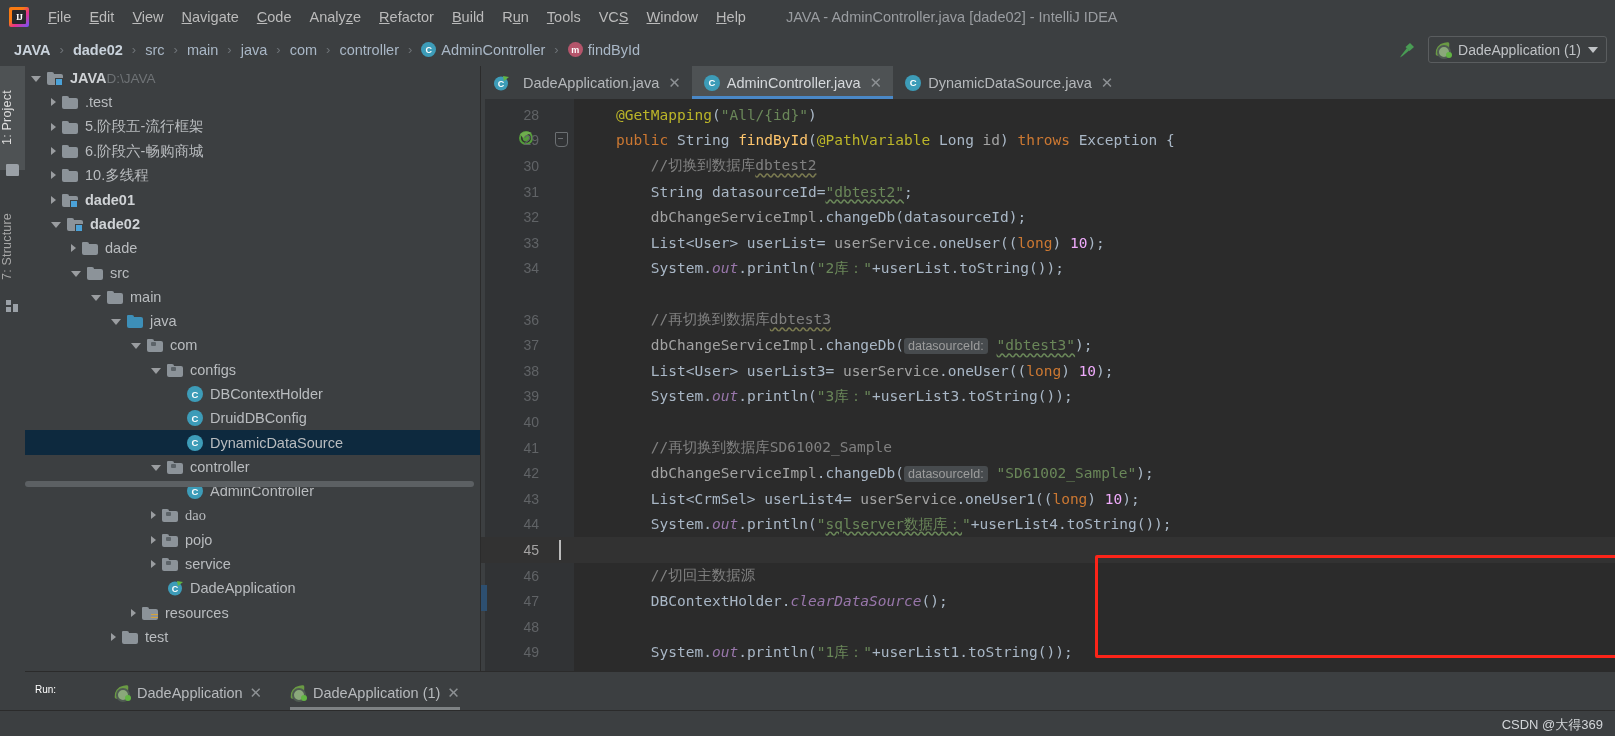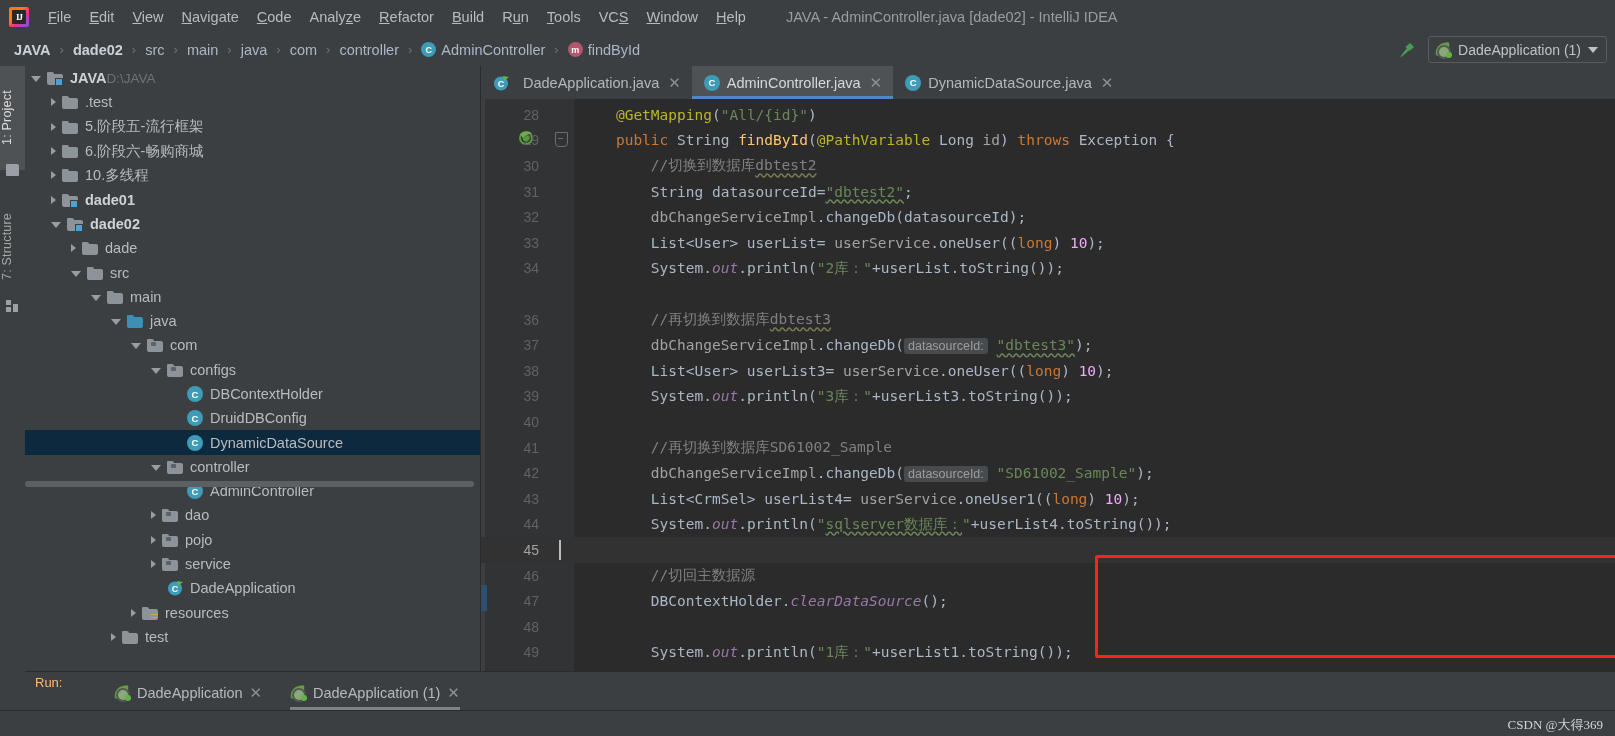--- a/index.html
+++ b/index.html
@@ -341,41 +341,41 @@
     content: ''; position: absolute; left: 2px; top: 4.5px;
     width: 5px; height: 1.4px; background: #6c7073;
   }
 
   
   .runbar {
     position: absolute; left: 25px; top: 671px; width: 1590px; height: 39px;
     background: #3c3f41; border-top: 1px solid #2b2b2b;
   }
   .runbar .runlbl {
-    position: absolute; left: 10px; top: 3px;
-    font-size: 13px; color: #fdba74;
+    position: absolute; left: 10px; top: 12px;
+    font-size: 10px; color: #ffffff;
   }
   .rtab {
     position: absolute; top: 6px; height: 29px;
     display: flex; align-items: center; gap: 7px;
     font-size: 14.5px; color: #b7babd; white-space: nowrap;
   }
   .rtab.active::after {
     content: ''; position: absolute; left: 0; right: 0; bottom: -3px;
     height: 3px; background: #7e8284;
   }
   .rtab .x { color: #8d9194; font-size: 15px; line-height: 1; }
 
   .statusbar {
     position: absolute; left: 0; top: 710px; width: 1615px; height: 26px;
     background: #3c3f41; border-top: 1px solid #2b2b2b;
   }
   .watermark {
     position: absolute; right: 12px; top: 5px;
-    font-size: 13px; color: #d3d6d9; font-family: Liberation Serif, serif;
+    font-size: 13px; color: #d3d6d9;
   }
   .lowerleft {
     position: absolute; left: 0; top: 671px; width: 25px; height: 65px;
     background: #3c3f41;
   }
 </style>
 </head>
 <body>
 
 <div class="app">
@@ -614,21 +614,21 @@
             <span class="tab"></span>
             <span class="pkgdot"></span>
           </span>
           <span class="tlabel">controller</span>
         </div>
         <div class="trow" style="padding-left: 146px;">
           <span class="twist none"></span>
           <span class="clsico">C</span>
           <span class="tlabel">AdminController</span>
         </div>
-        <div class="trow" style="padding-left: 126px;">
+        <div class="trow" style="padding-left: 126px; font-family: Liberation Serif, serif;">
           <span class="twist "></span>
           <span class="fico">
             <span class="body"></span>
             <span class="tab"></span>
             <span class="pkgdot"></span>
           </span>
           <span class="tlabel">dao</span>
         </div>
         <div class="trow" style="padding-left: 126px;">
           <span class="twist "></span>

